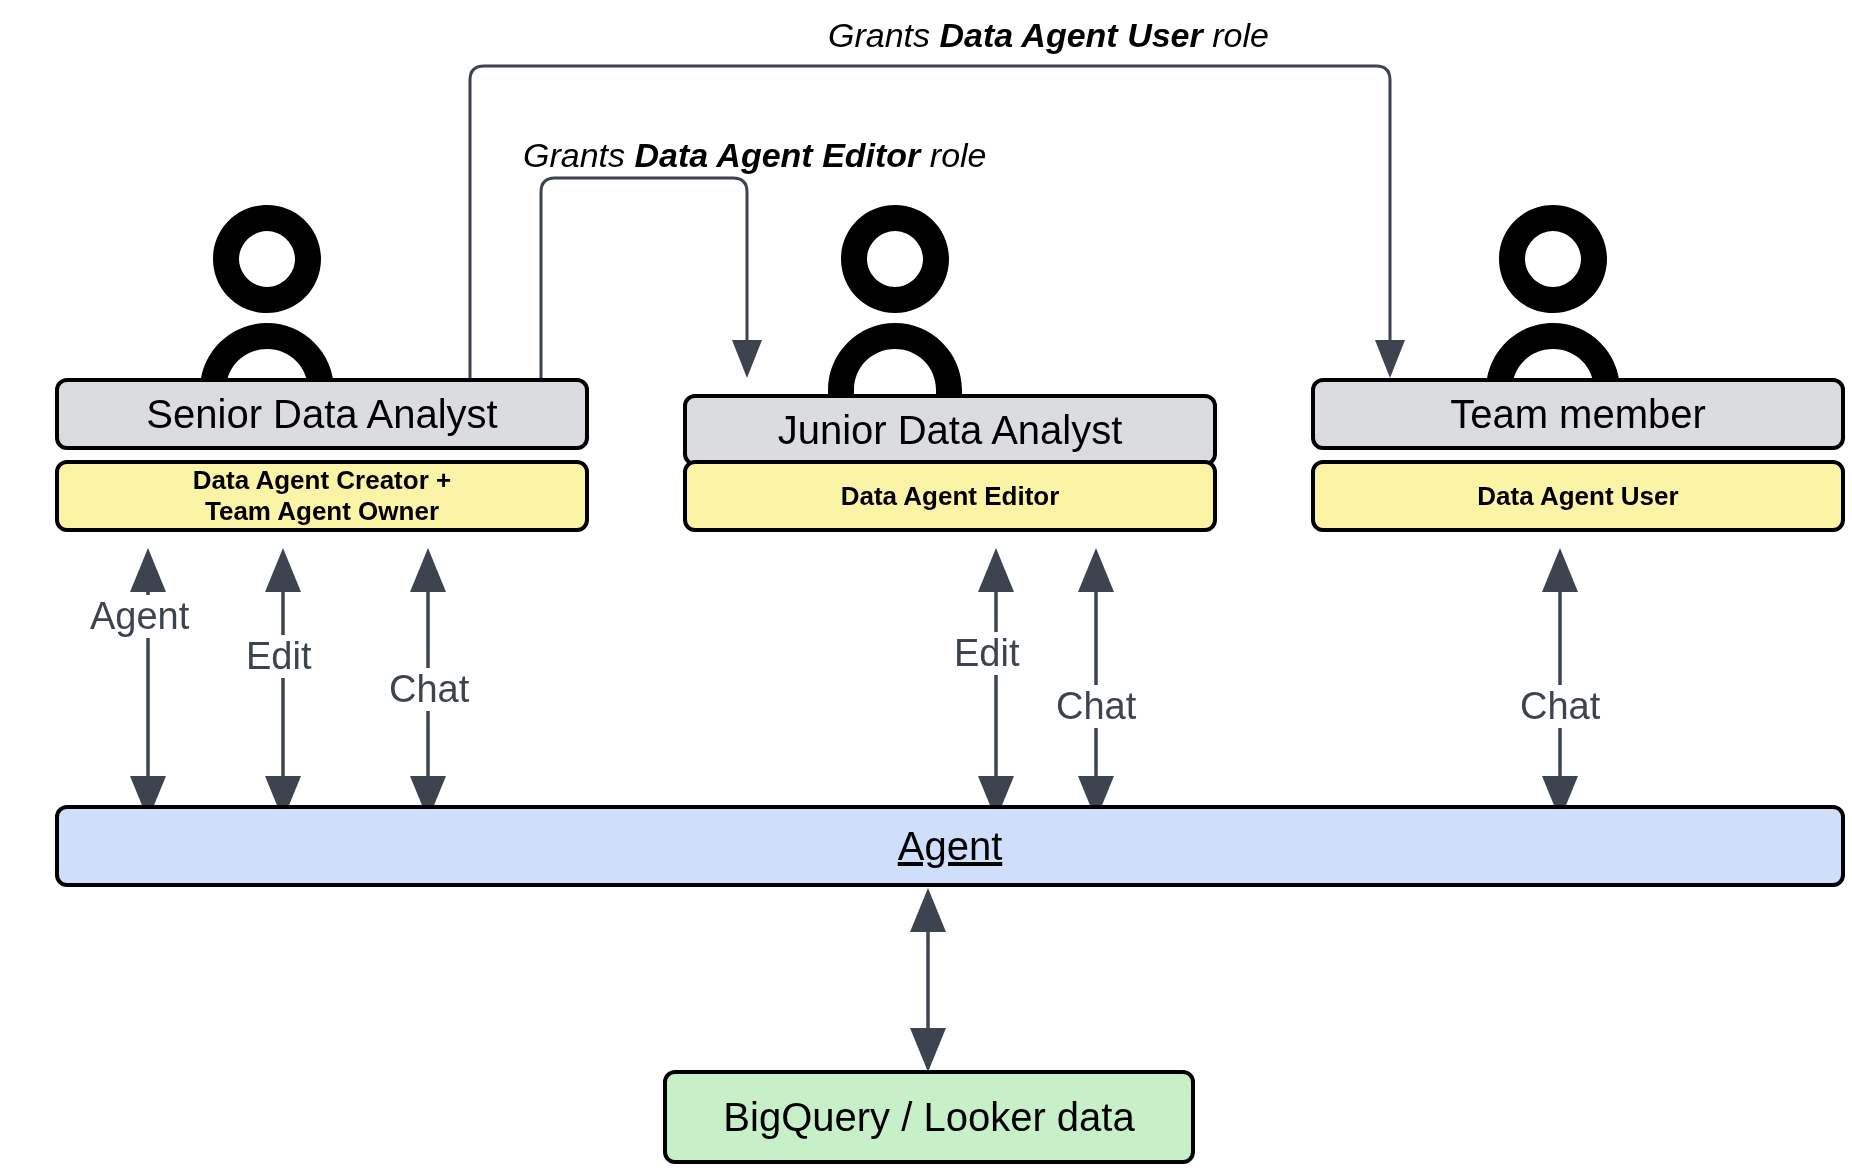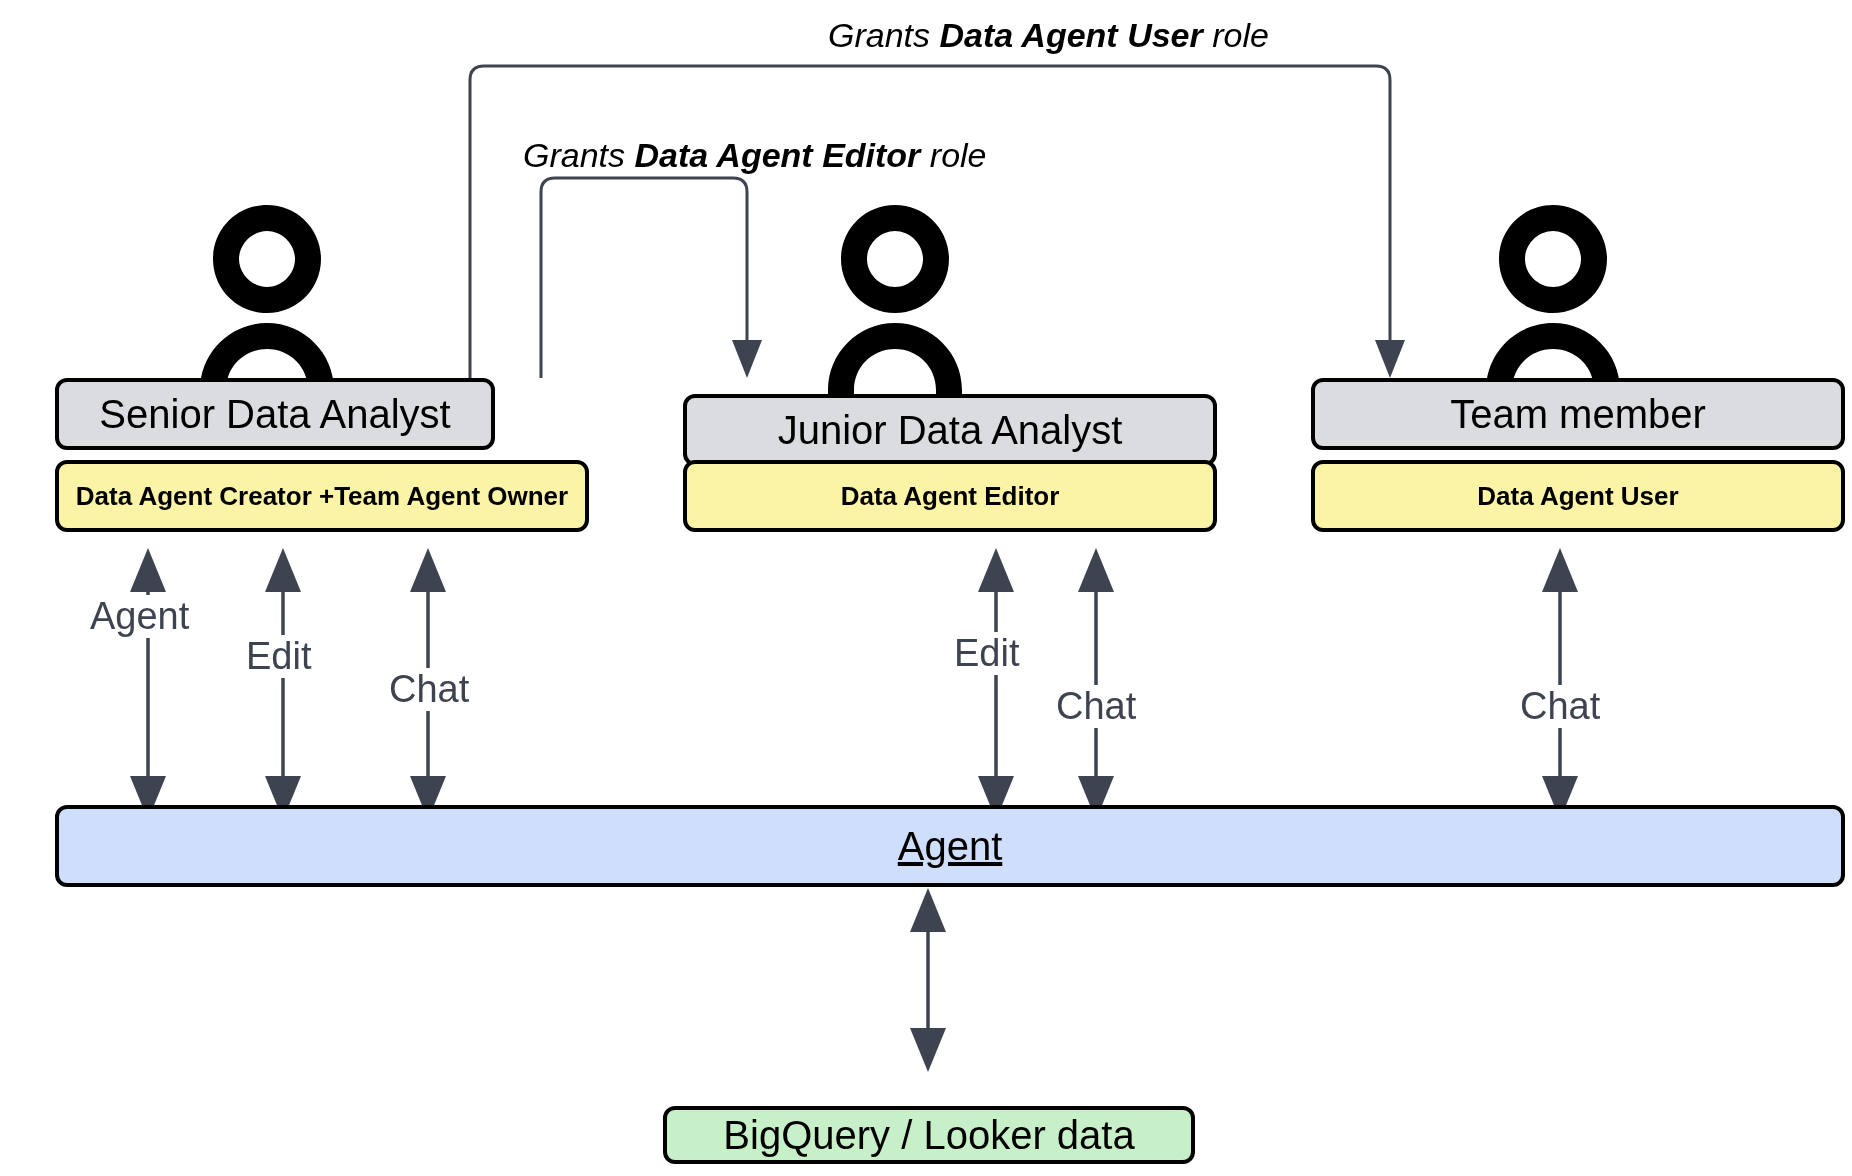--- a/index.html
+++ b/index.html
@@ -175,24 +175,24 @@
   </svg>
 
   <div class="grant-label" style="left:828px; top:16px;">
     <span>Grants </span><b>Data Agent User</b><span> role</span>
   </div>
 
   <div class="grant-label" style="left:523px; top:124px;margin-top:12px;">
     <span>Grants </span><b>Data Agent Editor</b><span> role</span>
   </div>
 
-  <div class="node-box role-box" style="left:55px; top:378px; width:440px; height:72px;">
+  <div class="node-box role-box" style="left:55px; top:378px; width:534px; height:72px;">
     <span>Senior Data Analyst</span>
   </div>
-  <div class="node-box perm-box" style="left:55px; top:460px; width:534px; height:72px; flex-direction:row;">
+  <div class="node-box perm-box" style="left:55px; top:460px; width:534px; height:72px; flex-direction:column;">
     <span>Data Agent Creator +</span>
     <span>Team Agent Owner</span>
   </div>
 
   <div class="node-box role-box" style="left:683px; top:378px; width:534px; height:72px;margin-top:16px;">
     <span>Junior Data Analyst</span>
   </div>
   <div class="node-box perm-box" style="left:683px; top:460px; width:534px; height:72px;">
     <span>Data Agent Editor</span>
   </div>
@@ -222,17 +222,17 @@
   </div>
 
   <div class="flow-label" style="left:1514px; top:685px;">
     <span>Chat</span>
   </div>
 
   <div class="node-box agent-box" style="left:55px; top:805px; width:1790px; height:82px;">
     <span>Agent</span>
   </div>
 
-  <div class="node-box data-box" style="left:663px; top:1070px; width:532px; height:58px;margin-top:36px;">
+  <div class="node-box data-box" style="left:663px; top:1070px; width:532px; height:94px;">
     <span>BigQuery / Looker data</span>
   </div>
 
 </div>
 
 </body></html>

